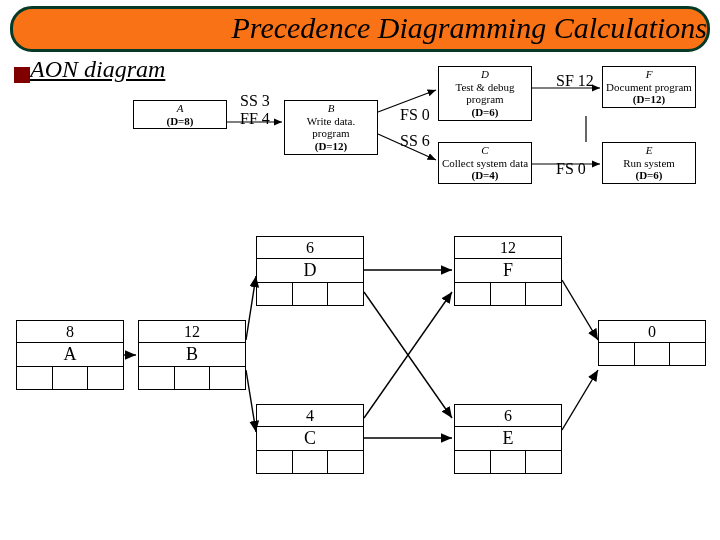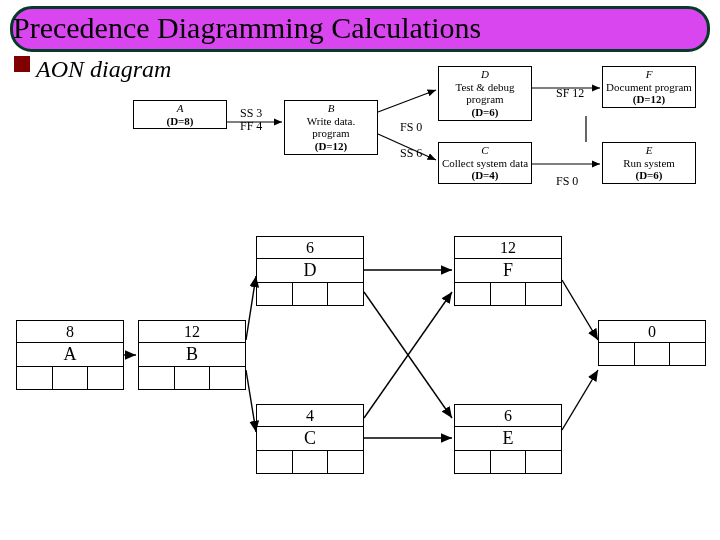--- a/index.html
+++ b/index.html
@@ -8,34 +8,35 @@
     height: 540px;
     background: #fff;
     font-family: "Times New Roman", serif;
     position: relative;
     overflow: hidden;
   }
   .title-banner {
     margin: 6px 10px 2px 10px;
     border: 3px solid #043a26;
     border-radius: 22px;
-    background: #d946ef;
-    text-align: left;
+    background: #f97316;
+    text-align: right;
     padding: 2px 0 4px 0;
+    font-style: italic;
   }
   .title-banner span {
     font-size: 30px;
     color: #000;
     font-weight: normal;
   }
   .bullet-row {
     display: flex;
-    align-items: flex-start;
+    align-items: flex-end;
     margin: 4px 0 0 14px;
-    gap: 6px;
+    text-decoration: underline;
   }
   .bullet {
     width: 16px; height: 16px;
     background: #800000;
   }
   .bullet-text {
     font-size: 24px;
     font-style: italic;
     color: #000;
   }
@@ -47,26 +48,25 @@
     background: #fff;
     font-size: 11px;
     text-align: center;
     line-height: 1.15;
     padding: 1px 2px;
   }
   .act .aid { font-style: italic; }
   .act .dur { font-weight: bold; }
   .link-label {
     position: absolute;
-    font-size: 12px;
+    font-size: 16px;
     line-height: 1.1;
     color: #000;
     text-align: right;
     white-space: pre;
-    margin-top: 15px;
   }
   
   .node {
     position: absolute;
     width: 108px;
     border: 1.5px solid #000;
     background: #fff;
   }
   .node .top {
     height: 22px;

